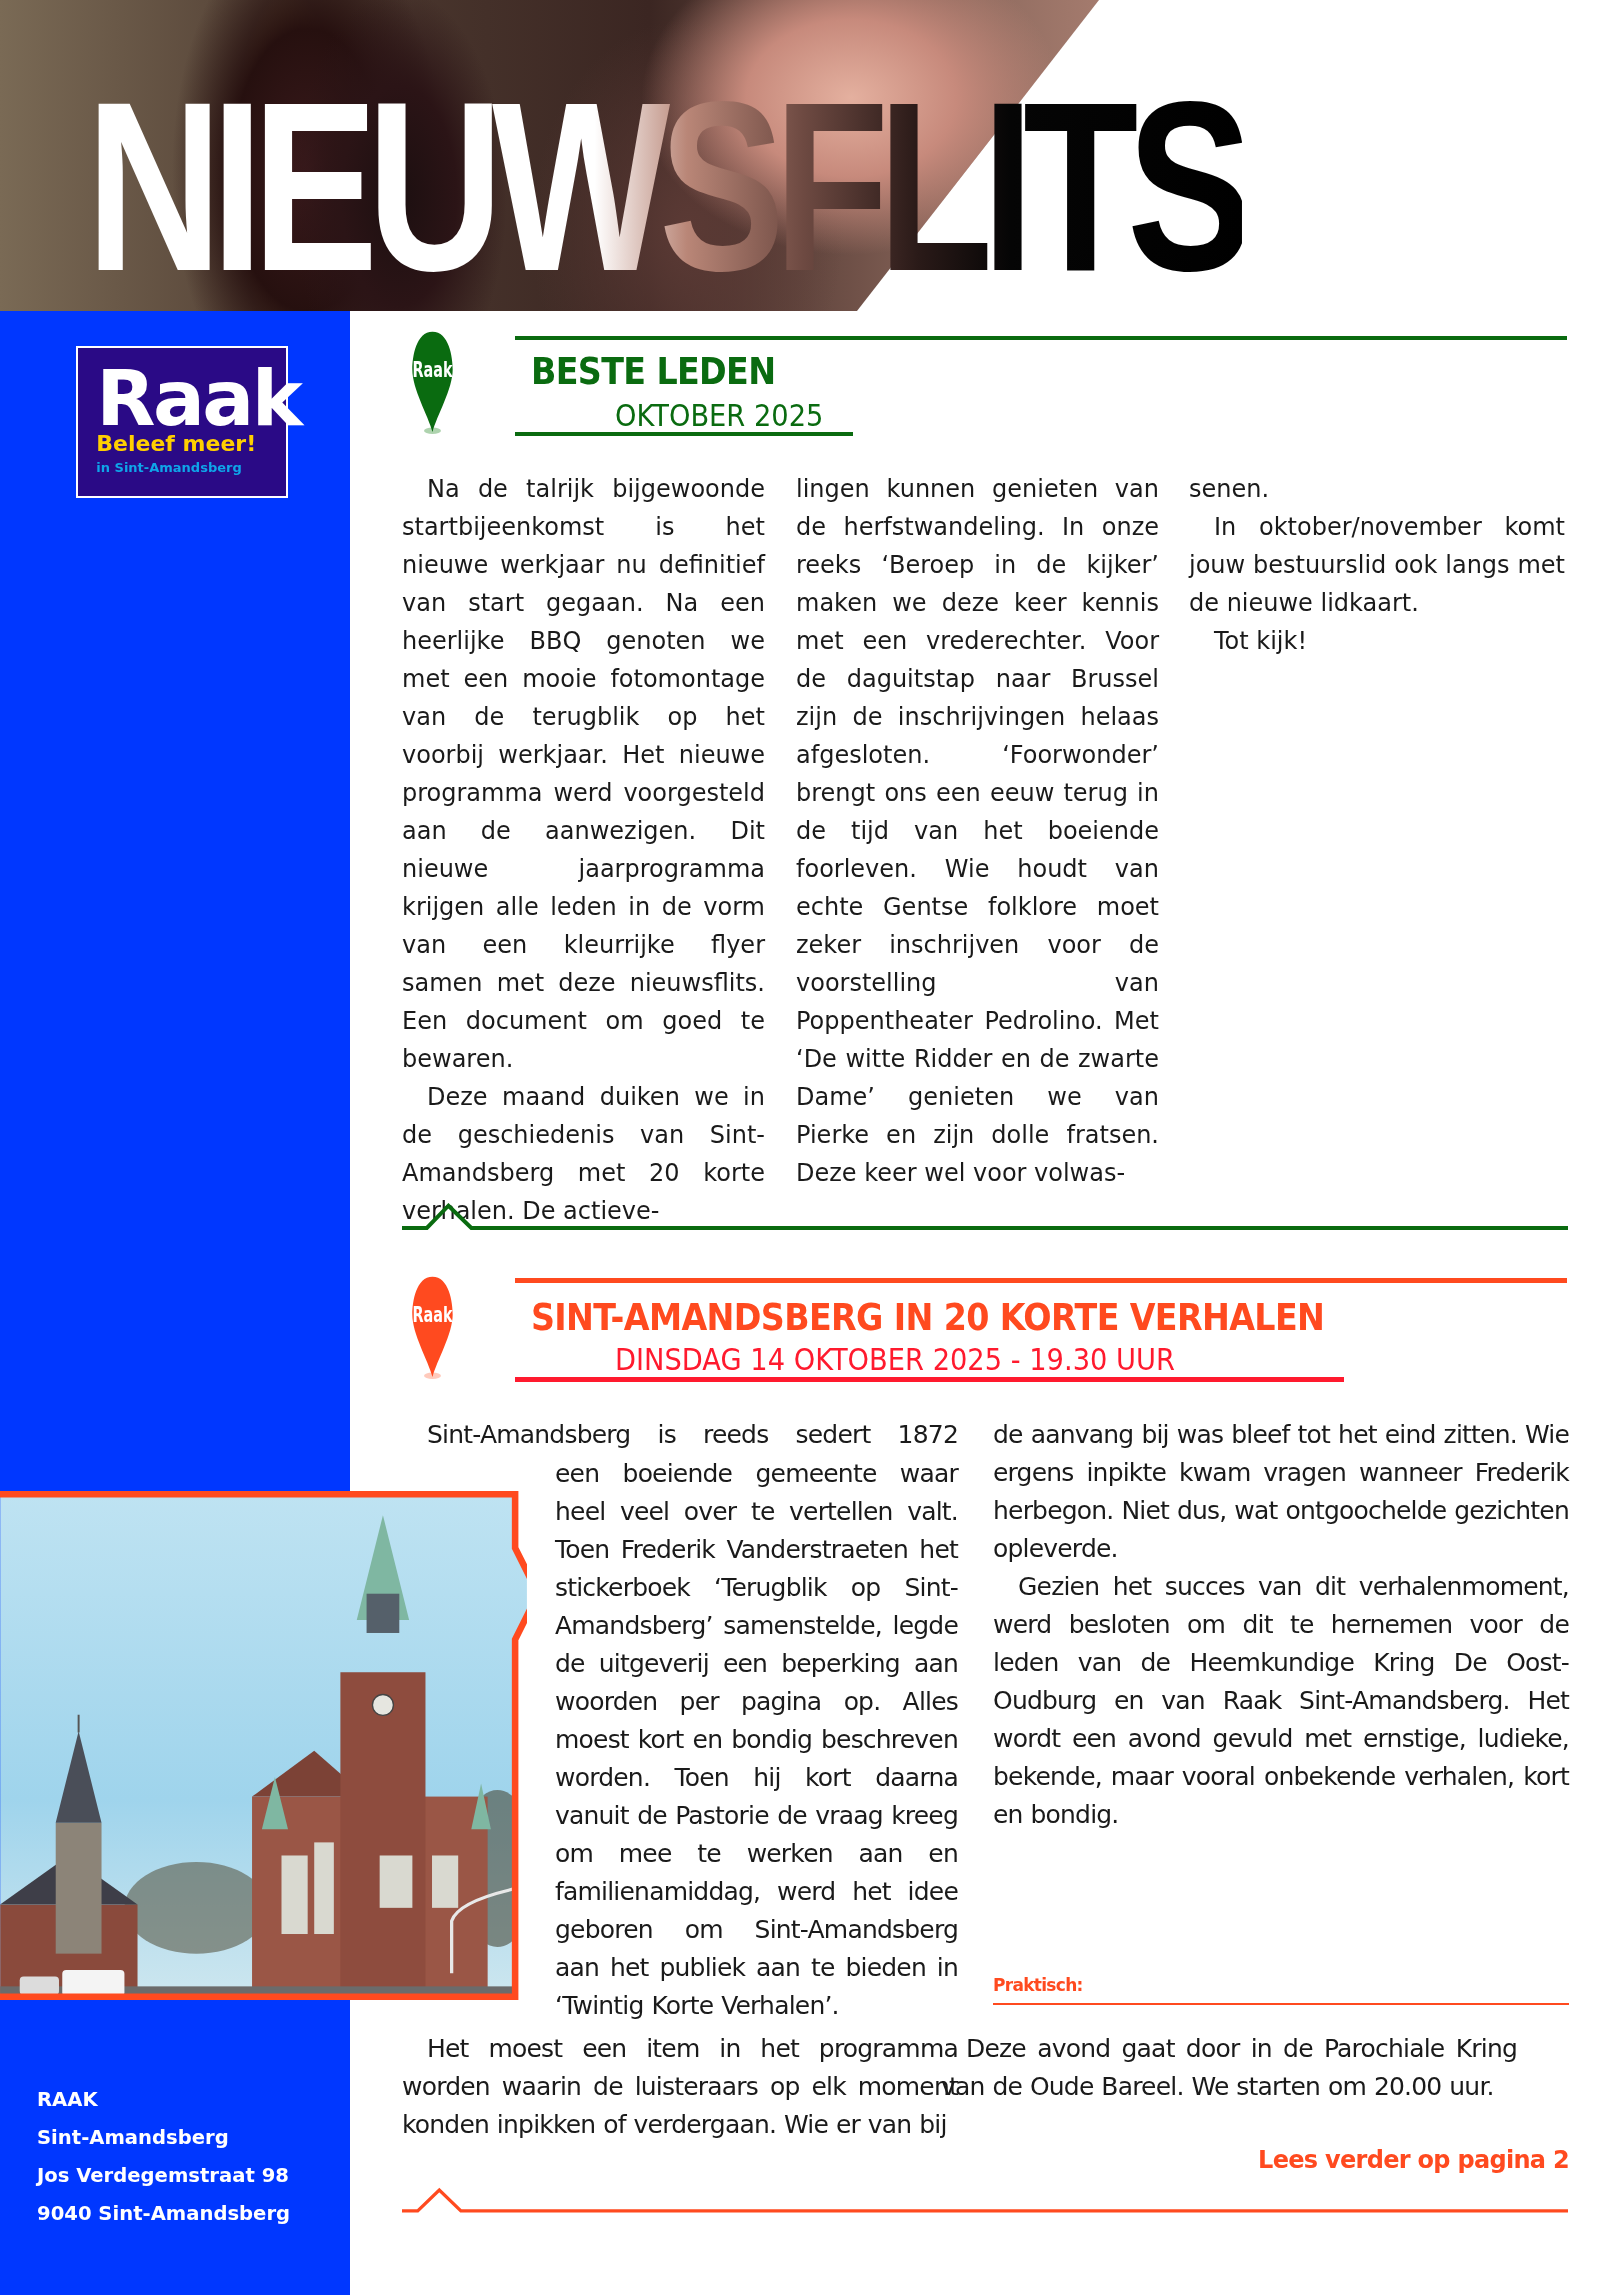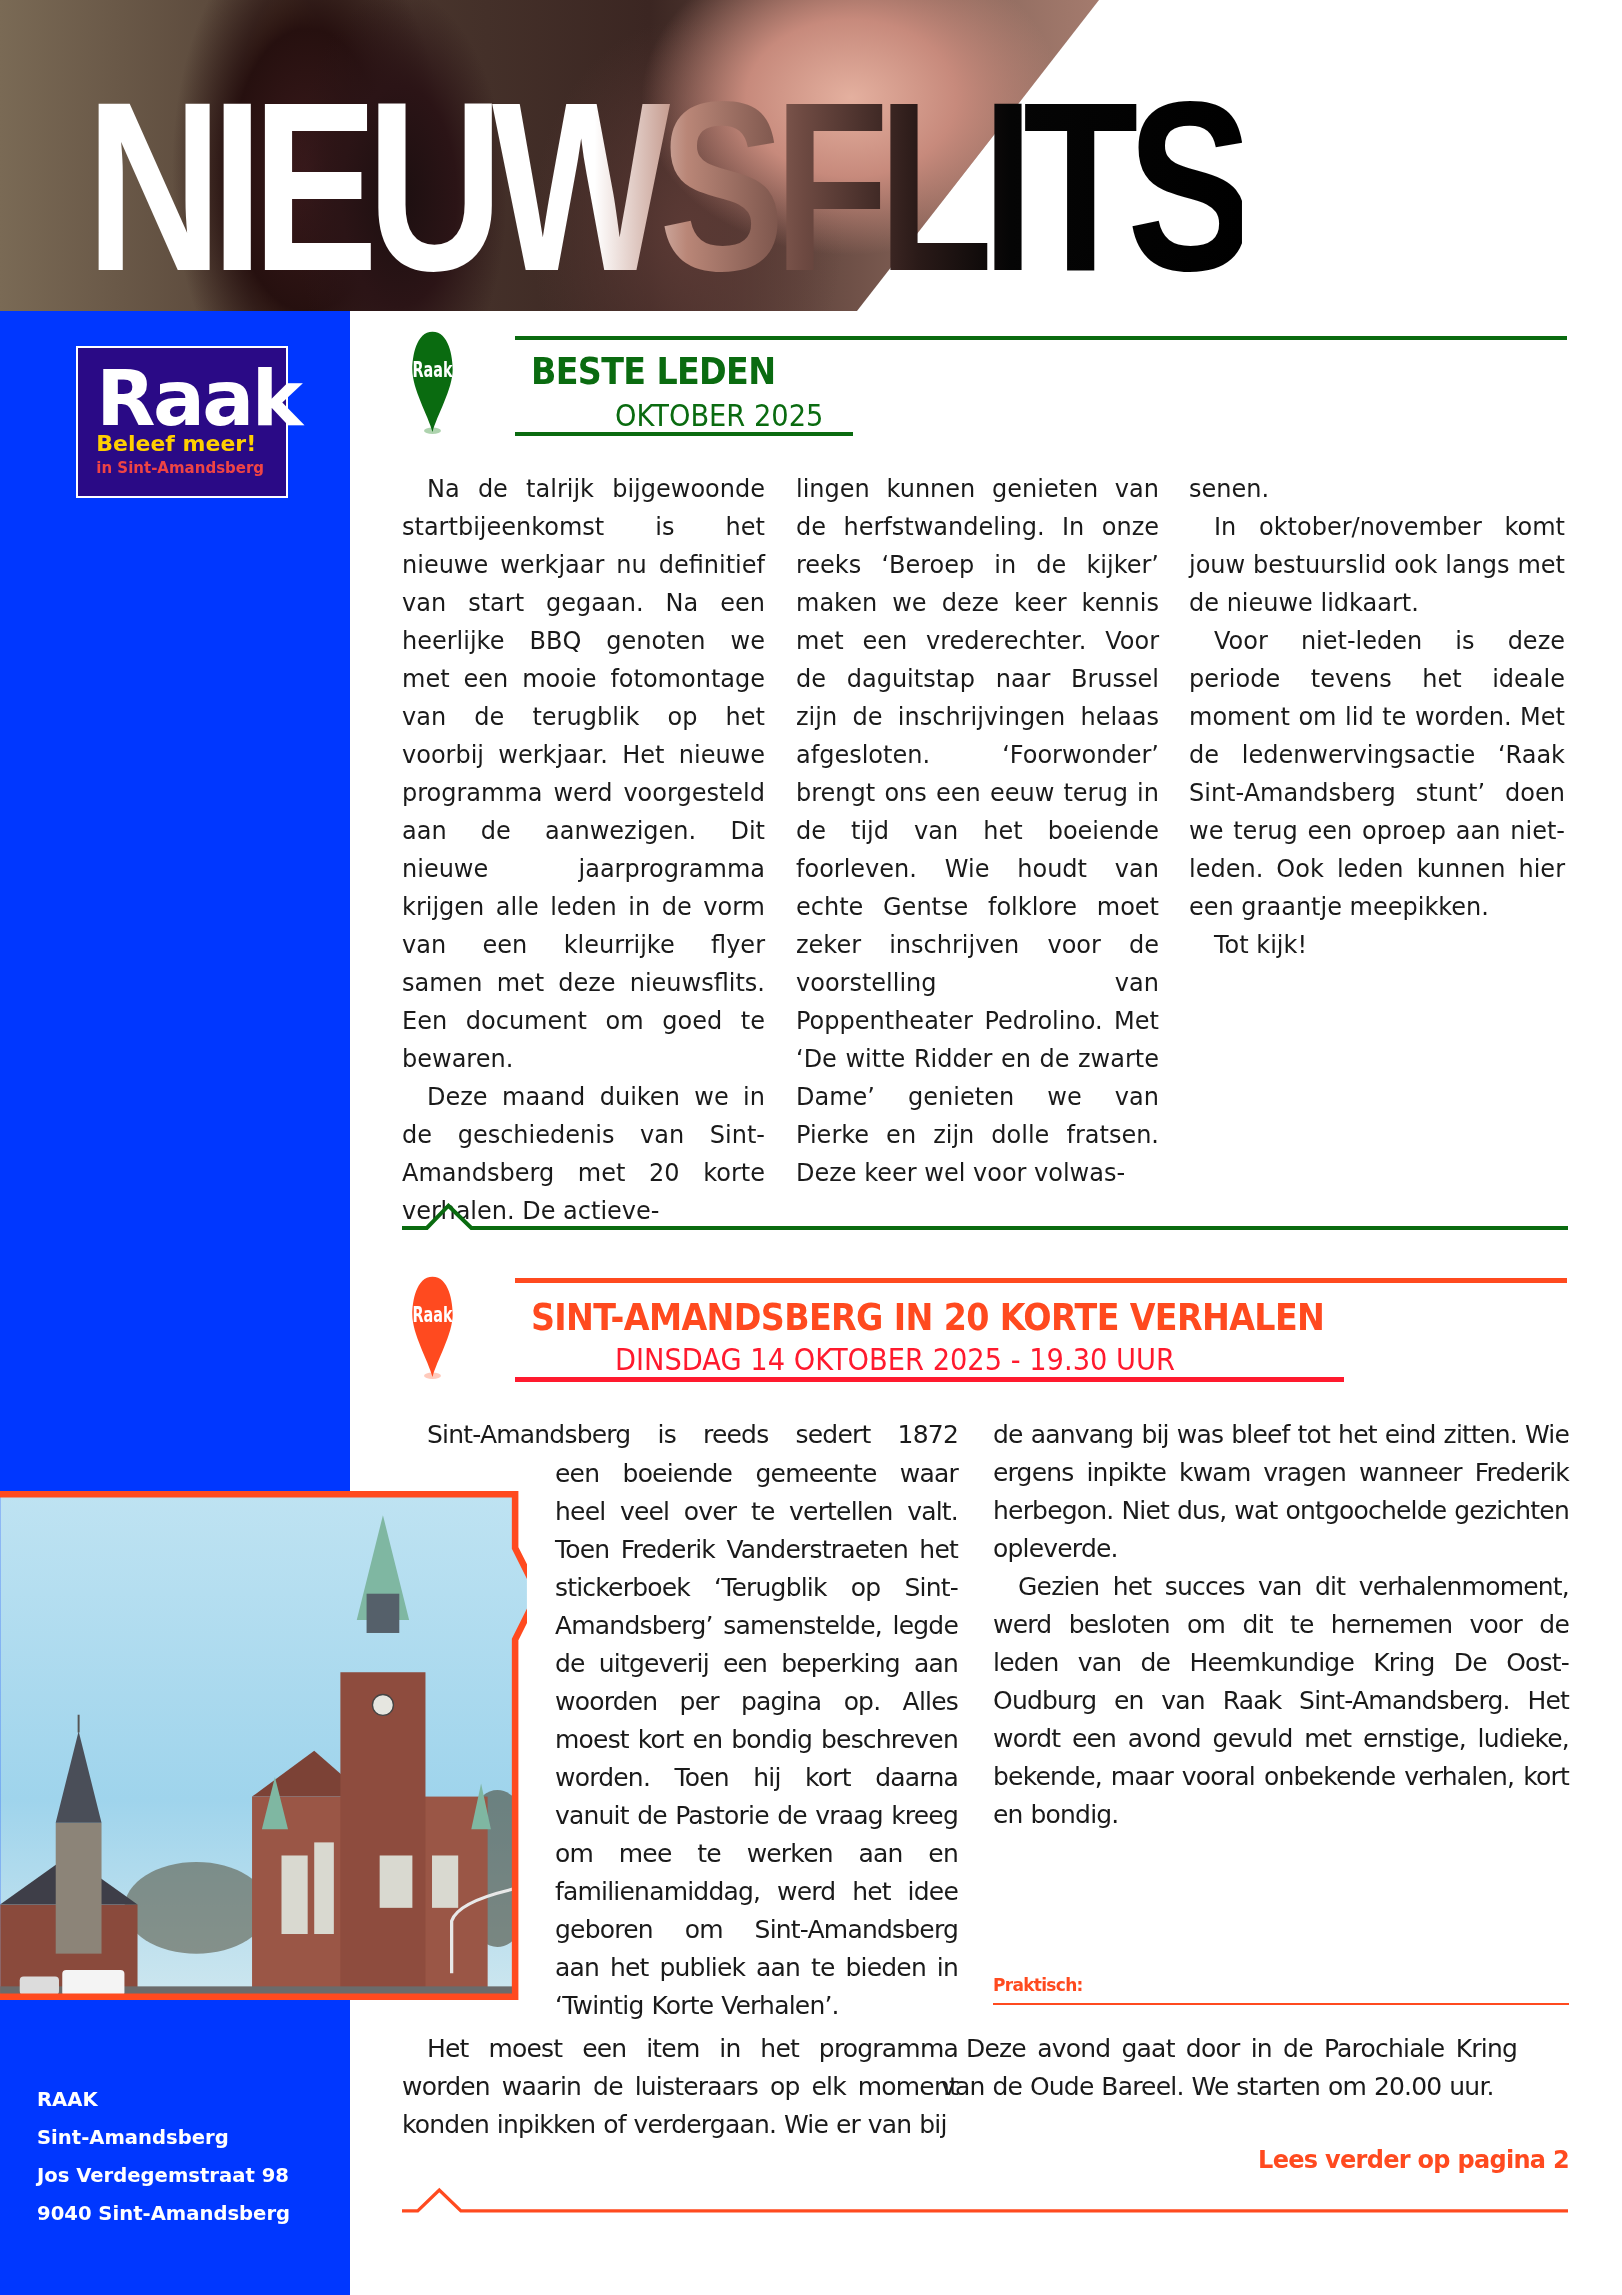--- a/index.html
+++ b/index.html
@@ -47,22 +47,22 @@
   .logo-word {
     position: absolute; left: 18.3px; top: 11.8px;
     font-family: "DejaVu Sans", sans-serif; font-weight: 700; color: #ffffff;
     font-size: 77px; line-height: 1; letter-spacing: -2.6px;
   }
   .logo-tag {
     position: absolute; left: 18.3px; top: 85px; color: #ffcf00;
     font-family: "DejaVu Sans", sans-serif; font-weight: 700; font-size: 22px; line-height: 1;
   }
   .logo-sub {
-    position: absolute; left: 18.3px; top: 113px; color: #ef4444;
-    font-family: "DejaVu Sans", sans-serif; font-weight: 700; font-size: 15px; line-height: 1;
+    position: absolute; left: 18.3px; top: 113px; color: #0ea5e9;
+    font-family: "DejaVu Sans", sans-serif; font-weight: 700; font-size: 13px; line-height: 1;
   }
   .address {
     position: absolute; left: 37px; top: 2081px; color: #ffffff;
     font-family: "DejaVu Sans", sans-serif; font-weight: 700; font-size: 19.6px; line-height: 38px;
   }
   .address div { white-space: nowrap; }
 
   
   .pin { position: absolute; }
   .pin svg { display: block; }
@@ -141,21 +141,20 @@
 <div class="col" style="left:402px; top:470px; width:363px;">
   <p class="ind">Na de talrijk bijgewoonde startbijeenkomst is het nieuwe werkjaar nu definitief van start gegaan. Na een heerlijke BBQ genoten we met een mooie fotomontage van de terugblik op het voorbij werkjaar. Het nieuwe programma werd voorgesteld aan de aanwezigen. Dit nieuwe jaarprogramma krijgen alle leden in de vorm van een kleurrijke flyer samen met deze nieuwsflits. Een document om goed te bewaren.</p>
   <p class="ind">Deze maand duiken we in de geschiedenis van Sint-Amandsberg met 20 korte verhalen. De actieve-</p>
 </div>
 <div class="col" style="left:796px; top:470px; width:363px;">
   <p>lingen kunnen genieten van de herfstwandeling. In onze reeks ‘Beroep in de kijker’ maken we deze keer kennis met een vrederechter. Voor de daguitstap naar Brussel zijn de inschrijvingen helaas afgesloten. ‘Foorwonder’ brengt ons een eeuw terug in de tijd van het boeiende foorleven. Wie houdt van echte Gentse folklore moet zeker inschrijven voor de voorstelling van Poppentheater Pedrolino. Met ‘De witte Ridder en de zwarte Dame’ genieten we van Pierke en zijn dolle fratsen. Deze keer wel voor volwas-</p>
 </div>
 <div class="col" style="left:1189px; top:470px; width:376px;">
   <p>senen.</p>
   <p class="ind">In oktober/november komt jouw bestuurslid ook langs met de nieuwe lidkaart.</p>
-  <p class="ind">Voor niet-leden is deze periode tevens het ideale moment om lid te worden. Met de ledenwervingsactie ‘Raak Sint-Amandsberg stunt’ doen we terug een oproep aan niet-leden. Ook leden kunnen hier een graantje meepikken.</p>
   <p class="ind">Tot kijk!</p>
 </div>
 
 <svg class="divider" style="left:402px; top:1203px;" width="1166" height="29" viewBox="0 0 1782 44">
   <polyline points="0,38 38,38 71,4 106,38 1782,38" fill="none" stroke="#0a6b10" stroke-width="6"></polyline>
 </svg>
 
 <div class="pin" style="left:411px; top:1275px;">
   <svg width="43" height="105" viewBox="0 0 66 160">
     <ellipse cx="33" cy="154" rx="13" ry="5" fill="#ffb39f" opacity="0.7"></ellipse>

